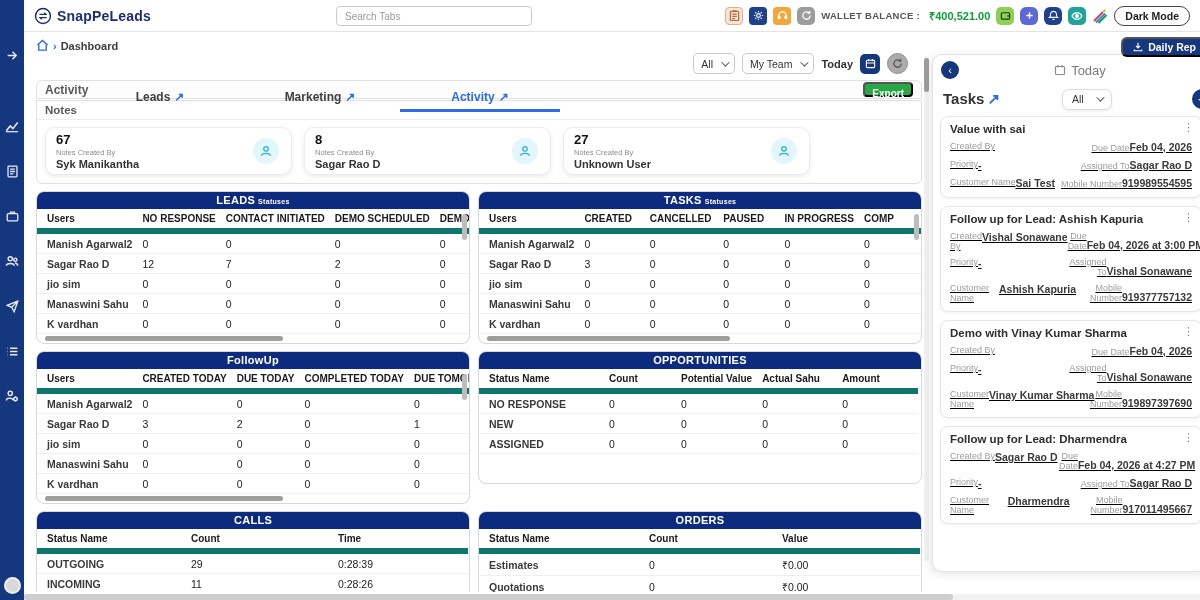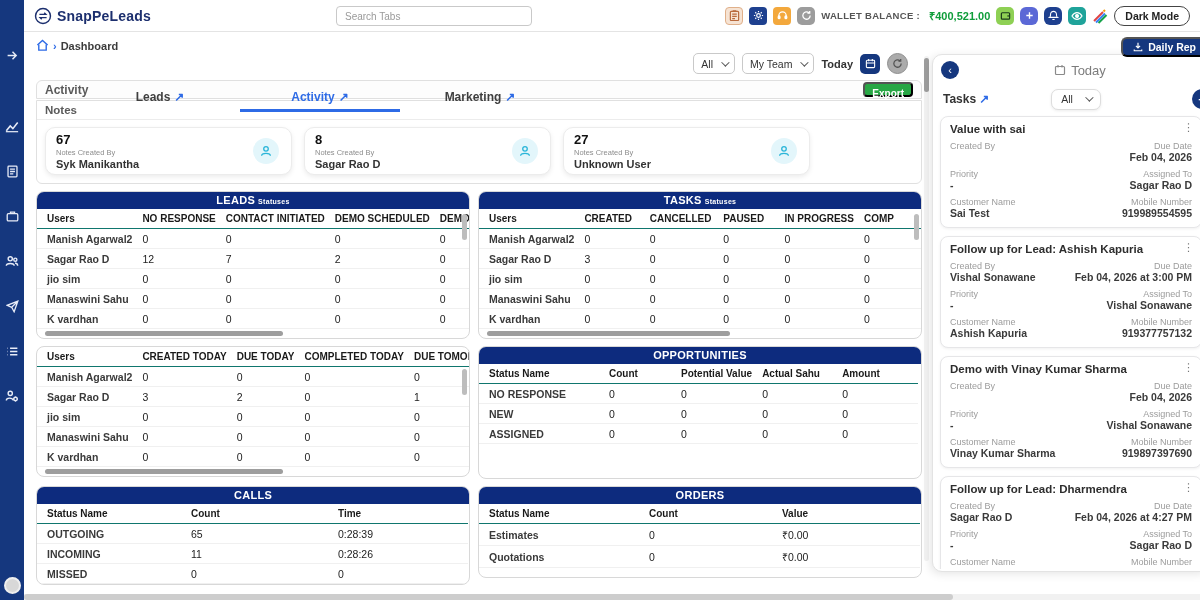--- a/index.html
+++ b/index.html
@@ -74,49 +74,49 @@
   .stat-icn { width:26px; height:26px; border-radius:50%; background:#E3F6FB; display:flex; align-items:center; justify-content:center; }
 
   .tables-grid { margin-top:7px; display:grid; grid-template-columns:434px 444px; column-gap:8px; row-gap:7px; align-items:start; }
   .tbl-card { background:#fff; border:1px solid #d8d8d8; border-radius:8px; overflow:hidden; position:relative; }
   .tbl-title { background:#0D2B7E; color:#fff; text-align:center; font-size:11px; font-weight:bold; height:17px; line-height:17px; letter-spacing:.3px; }
   .tbl-sub { font-size:7px; margin-left:3px; }
   .tbl-wrap { overflow:hidden; }
   .tbl-wrap.scrollable { padding-bottom:9px; }
   table { border-collapse:collapse; table-layout:fixed; }
   th { font-size:10px; font-weight:bold; color:#1a1a1a; text-align:left; padding:4px 0 4px 10px; white-space:nowrap;
-       border-bottom:1px solid #0f766e; overflow:hidden; }
+       border-bottom:6px solid #0f766e; overflow:hidden; }
   td { font-size:10.5px; color:#222; padding:3.5px 0 3.5px 10px; border-bottom:1px solid #f0f0f0; white-space:nowrap; overflow:hidden; }
   td.cell-first { font-weight:bold; color:#3a3a3a; }
   .oppo-card { min-height:133px; }
   .orders-card { min-height:92px; }
   .hscroll { position:absolute; left:8px; bottom:2px; height:5px; width:55%; background:#9e9e9e; border-radius:3px; cursor:pointer; }
   .vscroll { position:absolute; right:2px; top:22px; width:5px; height:26px; background:#bdbdbd; border-radius:3px; cursor:pointer; }
 
   
   .panel { position:absolute; top:54px; left:932px; width:278px; bottom:28px; background:#fff; border:1px solid #e3e3e3;
            border-radius:10px; box-shadow:-2px 2px 10px rgba(0,0,0,.10); overflow:hidden; z-index:8; }
   .panel-head { height:30px; display:flex; align-items:center; padding:0 8px; position:relative; }
   .circ { width:18px; height:18px; border-radius:50%; background:#15377E; color:#fff; display:flex; align-items:center;
           justify-content:center; font-size:11px; cursor:pointer; flex:0 0 auto; }
   .panel-title { flex:1; text-align:center; font-size:13px; color:#7c7c7c; display:flex; align-items:center; justify-content:center; gap:5px; }
   .panel-row { height:28px; display:flex; align-items:center; padding:0 10px; position:relative; }
-  .tasks-lbl { font-size:12px; font-weight:bold; color:#333; }
+  .tasks-lbl { font-size:15px; font-weight:bold; color:#333; }
   .tasks-lbl .ne { color:#2E6BE6; margin-left:3px; }
   .panel-dd { margin-left:62px; border:1px solid #ddd; border-radius:7px; box-shadow:0 1px 3px rgba(0,0,0,.08); height:21px;
               display:flex; align-items:center; gap:12px; padding:0 9px; font-size:10.5px; color:#333; cursor:pointer; background:#fff; }
   .plus-circ { position:absolute; right:-3px; top:4px; width:20px; height:20px; border-radius:50%; background:#15377E; color:#fff;
                font-size:13px; font-weight:bold; display:flex; align-items:center; justify-content:center; cursor:pointer; }
   .cards { padding:3px 7px; display:flex; flex-direction:column; gap:8px; overflow:hidden; height:calc(100% - 60px); }
   .tcard { border:1px solid #e6e6e8; border-radius:8px; box-shadow:0 1px 3px rgba(0,0,0,.06); padding:6px 9px 8px; position:relative;
            flex:0 0 auto; background:#fff; }
   .tcard-title { font-size:11.5px; font-weight:bold; color:#2e2e2e; }
   .tcard-menu { position:absolute; right:7px; top:5px; color:#777; font-size:11px; cursor:pointer; line-height:10px; }
   .kv-row { display:flex; justify-content:space-between; margin-top:6px; }
-  .kv { display:flex; flex-direction:column; max-width:55%; }
+  .kv { display:flex; flex-direction:row; max-width:55%;text-decoration:underline; }
   .kv.r { text-align:right; align-items:flex-end; }
   .kv-label { font-size:9px; color:#9c9c9c; }
   .kv-value { font-size:10.5px; font-weight:bold; color:#3a3a3a; min-height:12px; white-space:nowrap; }
 
   
   .content-vscroll-track { position:absolute; left:924px; top:56px; width:5px; height:505px; background:#f3f3f3; border-radius:3px; z-index:3; }
   .content-vscroll-thumb { position:absolute; left:0; top:2px; width:5px; height:34px; background:#9e9e9e; border-radius:3px; cursor:pointer; }
   .page-hscroll { position:absolute; left:24px; right:0; bottom:0; height:6px; background:#f1f1f1; z-index:25; }
   .page-hscroll-thumb { height:6px; width:79%; background:#cdcdcd; border-radius:3px; cursor:pointer; }
 </style>
@@ -253,22 +253,22 @@
   <svg width="13" height="13" viewBox="0 0 14 14" fill="none" stroke="#2E6BE6" stroke-width="1.5">
       <path d="m1.5 6.5 5.5-5 5.5 5"></path>
       <path d="M3 6v6h8V6"></path>
     </svg>
   <span class="crumb-sep">›</span>
   <span class="crumb-page">Dashboard</span>
 </div>
 
 <div class="tabrow">
   <div class="tab"><span>Leads</span><span class="ne">↗</span></div>
+  <div class="tab"><span>Marketing</span><span class="ne">↗</span></div>
   <div class="tab active"><span>Activity</span><span class="ne">↗</span></div>
-  <div class="tab"><span>Marketing</span><span class="ne">↗</span></div>
 </div>
 
 <div class="filterbar">
   <div class="dd">
       <span>All</span>
       <span class="caret"></span>
     </div>
   <div class="dd">
       <span>My Team</span>
       <span class="caret"></span>
@@ -486,20 +486,21 @@
                 <td>0</td>
               </tr>
             </tbody>
           </table>
         </div>
       <div class="hscroll"></div>
       <div class="vscroll"></div>
     </div>
 
     <div class="tbl-card">
+      <div class="tbl-title"><span>FollowUp</span></div>
       <div class="tbl-wrap scrollable">
           <table>
             <colgroup>
               <col style="width: 98px;">
               <col style="width: 82px;">
               <col style="width: 72px;">
               <col style="width: 98px;">
               <col style="width: 110px;">
             </colgroup>
             <thead>
@@ -613,21 +614,21 @@
             <thead>
               <tr>
                 <th>Status Name</th>
                 <th>Count</th>
                 <th>Time</th>
               </tr>
             </thead>
             <tbody>
               <tr>
                 <td class="cell-first">OUTGOING</td>
-                <td>65</td>
+                <td>29</td>
                 <td>0:28:39</td>
               </tr>
               <tr>
                 <td class="cell-first">INCOMING</td>
                 <td>11</td>
                 <td>0:28:26</td>
               </tr>
               <tr>
                 <td class="cell-first">MISSED</td>
                 <td>0</td>

